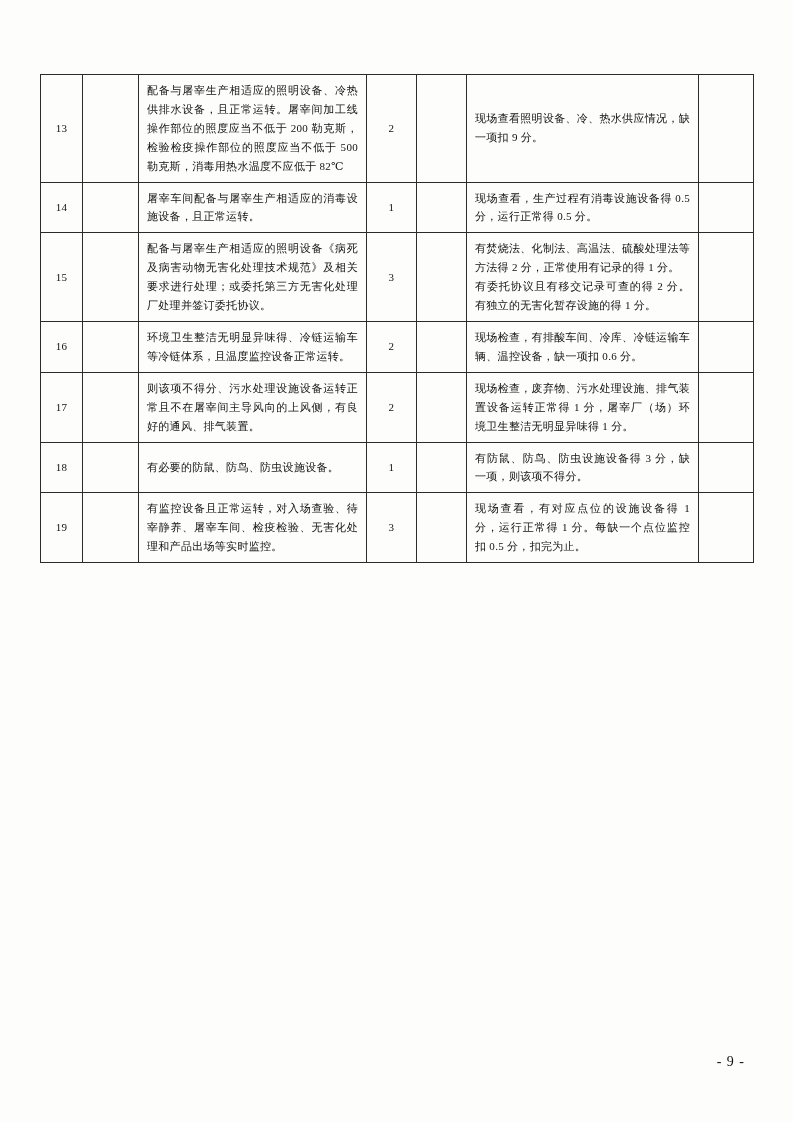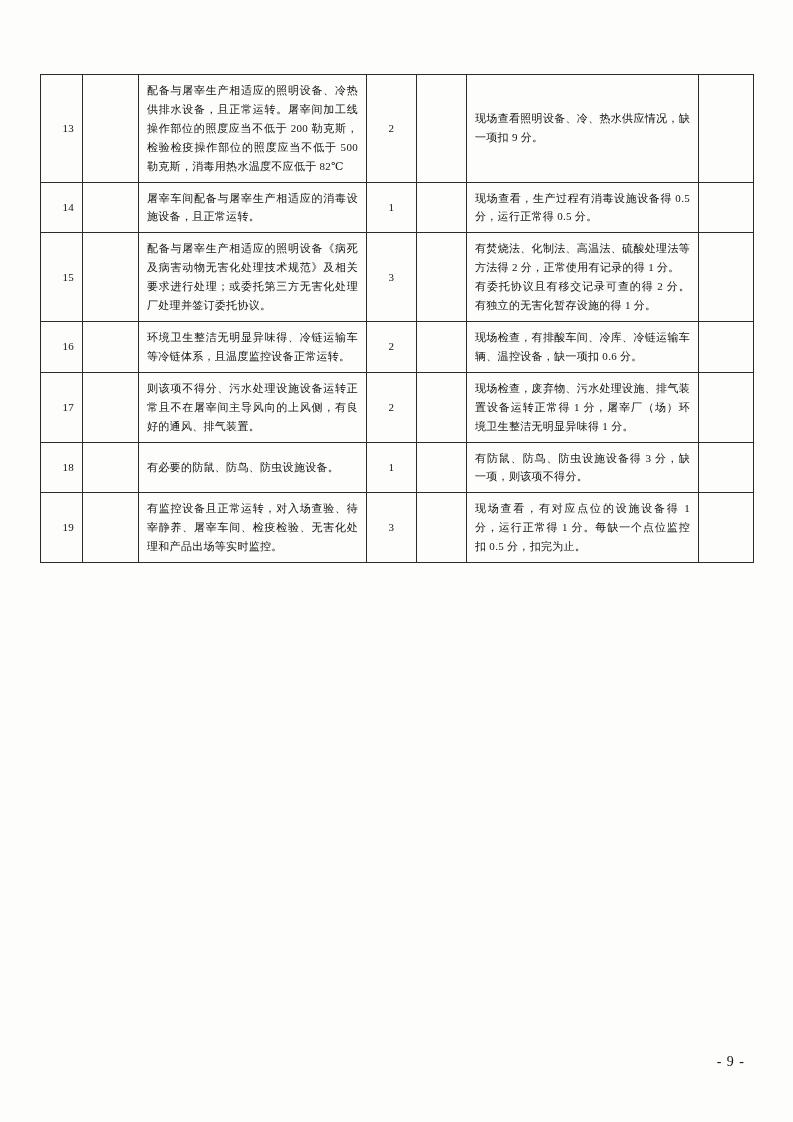--- a/index.html
+++ b/index.html
@@ -44,21 +44,21 @@
   }
   col.c-index { width: 42px; }
   col.c-cat   { width: 56px; }
   col.c-item  { width: 228px; }
   col.c-score { width: 50px; }
   col.c-blank { width: 50px; }
   col.c-method{ width: 232px; }
   col.c-note  { width: 55px; }
 
   td.index {
-    text-align: right;
+    text-align: center;
     font-size: 14px;
     font-family: "Liberation Serif", serif;
   }
   td.cat { }
   td.item {
     text-align: justify;
     text-justify: inter-ideograph;
   }
   td.score {
     text-align: center;

